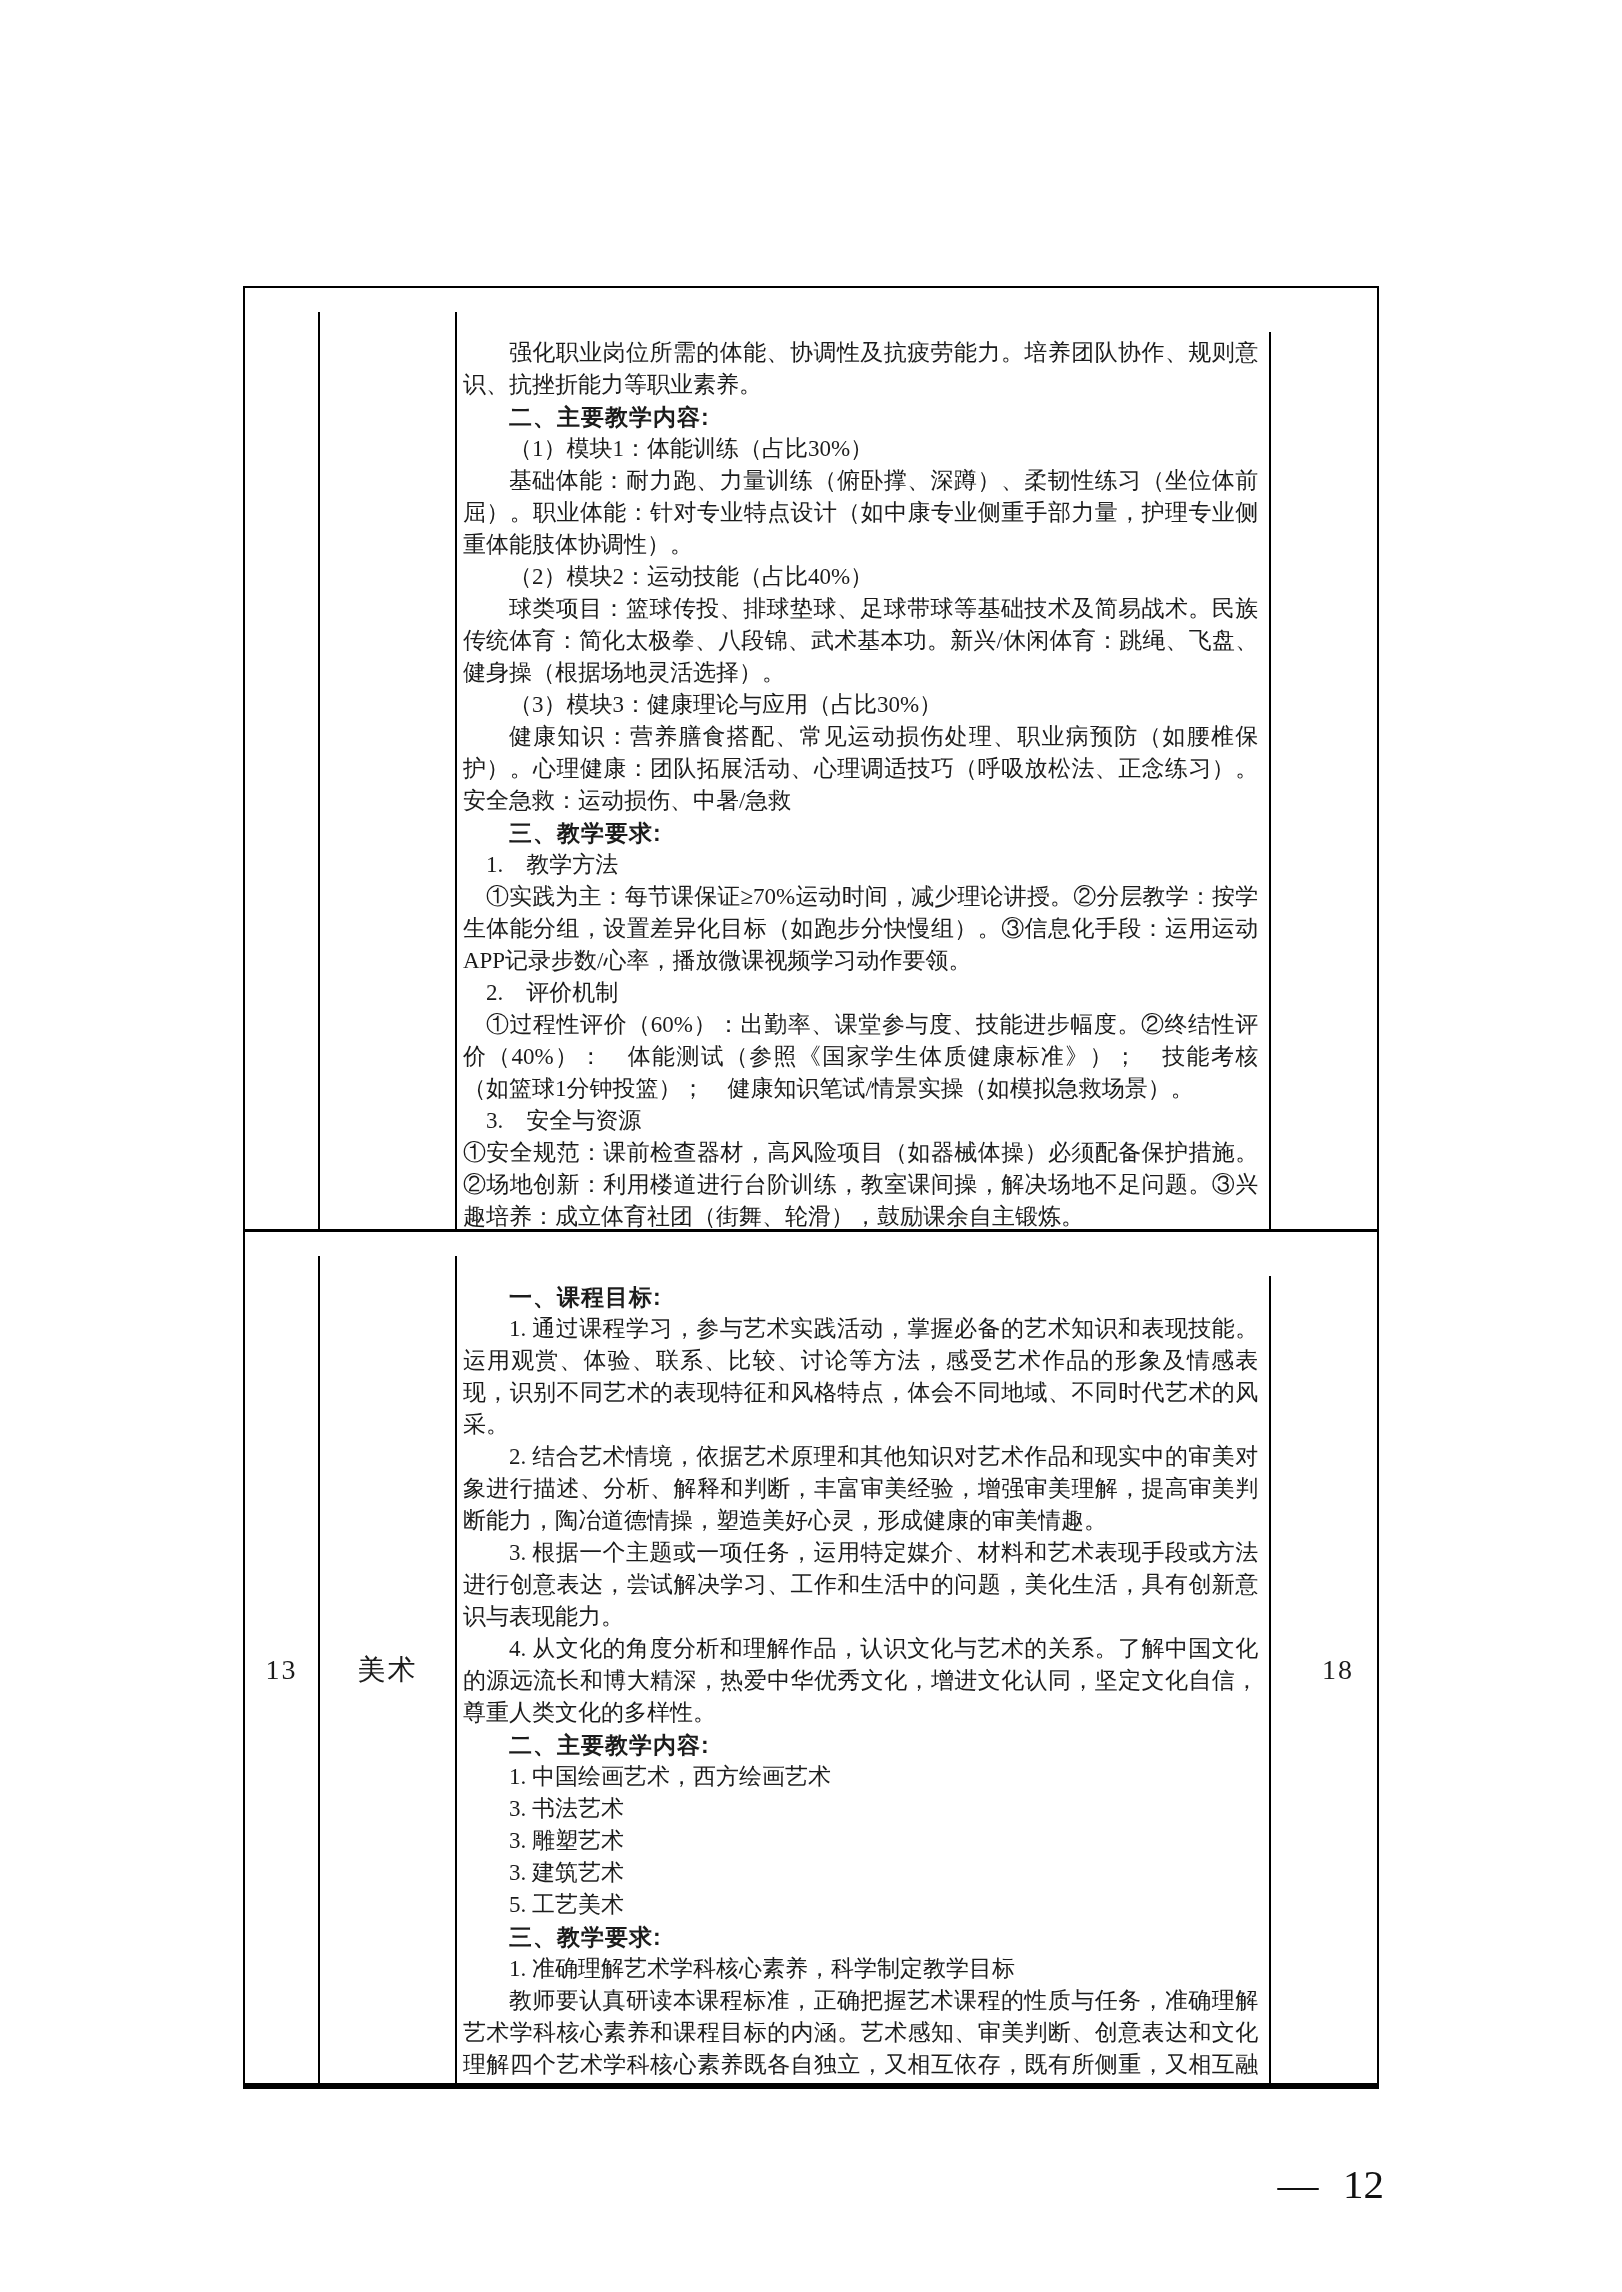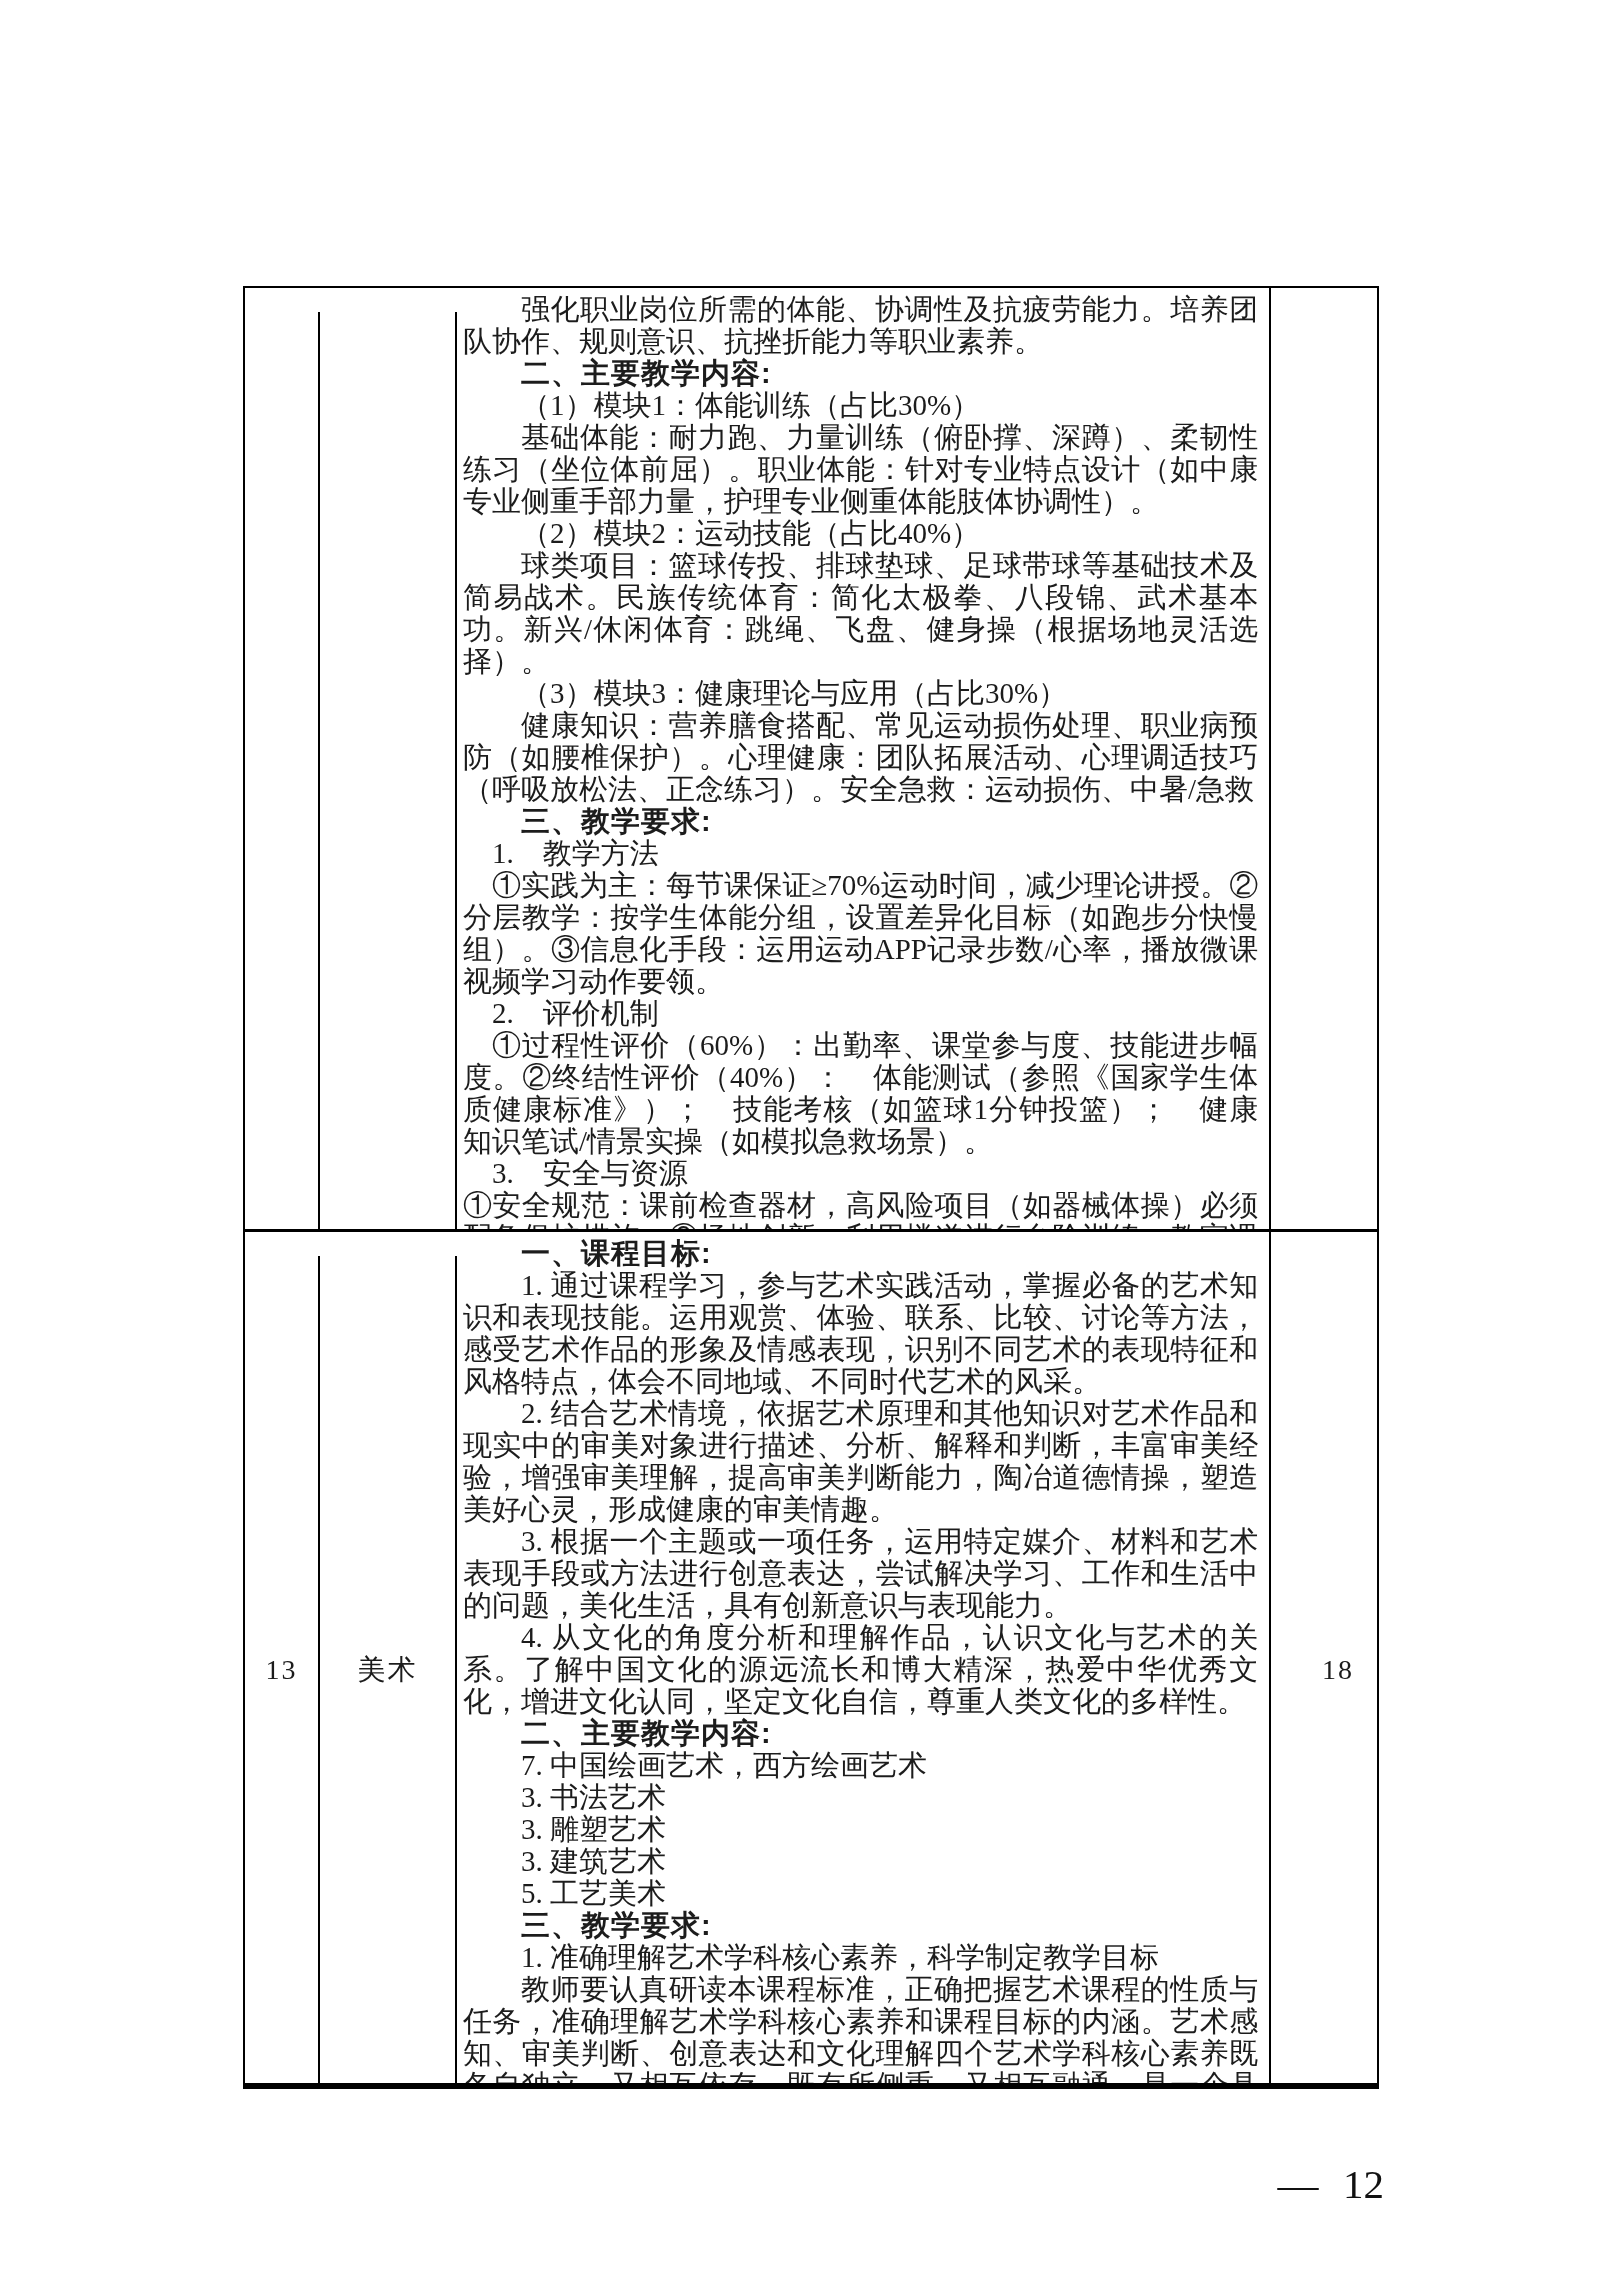--- a/index.html
+++ b/index.html
@@ -43,24 +43,25 @@
   .cell-center {
     display: flex;
     align-items: center;
     justify-content: center;
     font-size: 28px;
     letter-spacing: 2px;
     margin-top: 24px;
   }
   .content {
     padding: 4.9px 10.8px 0 5.9px;
-    font-size: 29px;
+    font-size: 23px;
     line-height: 32px;
     text-align: justify;
     text-justify: inter-character;
+    margin-top: 44px;
   }
   .content p.para { margin: 0; }
   .content p.indent-0 { text-indent: 0; }
   .content p.indent-1 { text-indent: 1em; }
   .content p.indent-2 { text-indent: 2em; }
   .content p.bold {
     font-weight: bold;
     font-family: "Liberation Sans", "DejaVu Sans", sans-serif;
     letter-spacing: 1px;
   }
@@ -111,21 +112,21 @@
     <div class="trow r2">
       <div class="cell c1 cell-center">13</div>
       <div class="cell c2 cell-center">美术</div>
       <div class="cell c3 content">
           <p class="para indent-2 bold">一、课程目标:</p>
           <p class="para indent-2">1. 通过课程学习，参与艺术实践活动，掌握必备的艺术知识和表现技能。运用观赏、体验、联系、比较、讨论等方法，感受艺术作品的形象及情感表现，识别不同艺术的表现特征和风格特点，体会不同地域、不同时代艺术的风采。</p>
           <p class="para indent-2">2. 结合艺术情境，依据艺术原理和其他知识对艺术作品和现实中的审美对象进行描述、分析、解释和判断，丰富审美经验，增强审美理解，提高审美判断能力，陶冶道德情操，塑造美好心灵，形成健康的审美情趣。</p>
           <p class="para indent-2">3. 根据一个主题或一项任务，运用特定媒介、材料和艺术表现手段或方法进行创意表达，尝试解决学习、工作和生活中的问题，美化生活，具有创新意识与表现能力。</p>
           <p class="para indent-2">4. 从文化的角度分析和理解作品，认识文化与艺术的关系。了解中国文化的源远流长和博大精深，热爱中华优秀文化，增进文化认同，坚定文化自信，尊重人类文化的多样性。</p>
           <p class="para indent-2 bold">二、主要教学内容:</p>
-          <p class="para indent-2">7. 中国绘画艺术，西方绘画艺术</p>
+          <p class="para indent-2">1. 中国绘画艺术，西方绘画艺术</p>
           <p class="para indent-2">3. 书法艺术</p>
           <p class="para indent-2">3. 雕塑艺术</p>
           <p class="para indent-2">3. 建筑艺术</p>
           <p class="para indent-2">5. 工艺美术</p>
           <p class="para indent-2 bold">三、教学要求:</p>
           <p class="para indent-2">1. 准确理解艺术学科核心素养，科学制定教学目标</p>
           <p class="para indent-2">教师要认真研读本课程标准，正确把握艺术课程的性质与任务，准确理解艺术学科核心素养和课程目标的内涵。艺术感知、审美判断、创意表达和文化理解四个艺术学科核心素养既各自独立，又相互依存，既有所侧重，又相互融通，是一个具有内在逻辑关系的有机整体，是学生通过艺术课程学习</p>
         </div>
       <div class="cell c4 last cell-center">18</div>
     </div>

